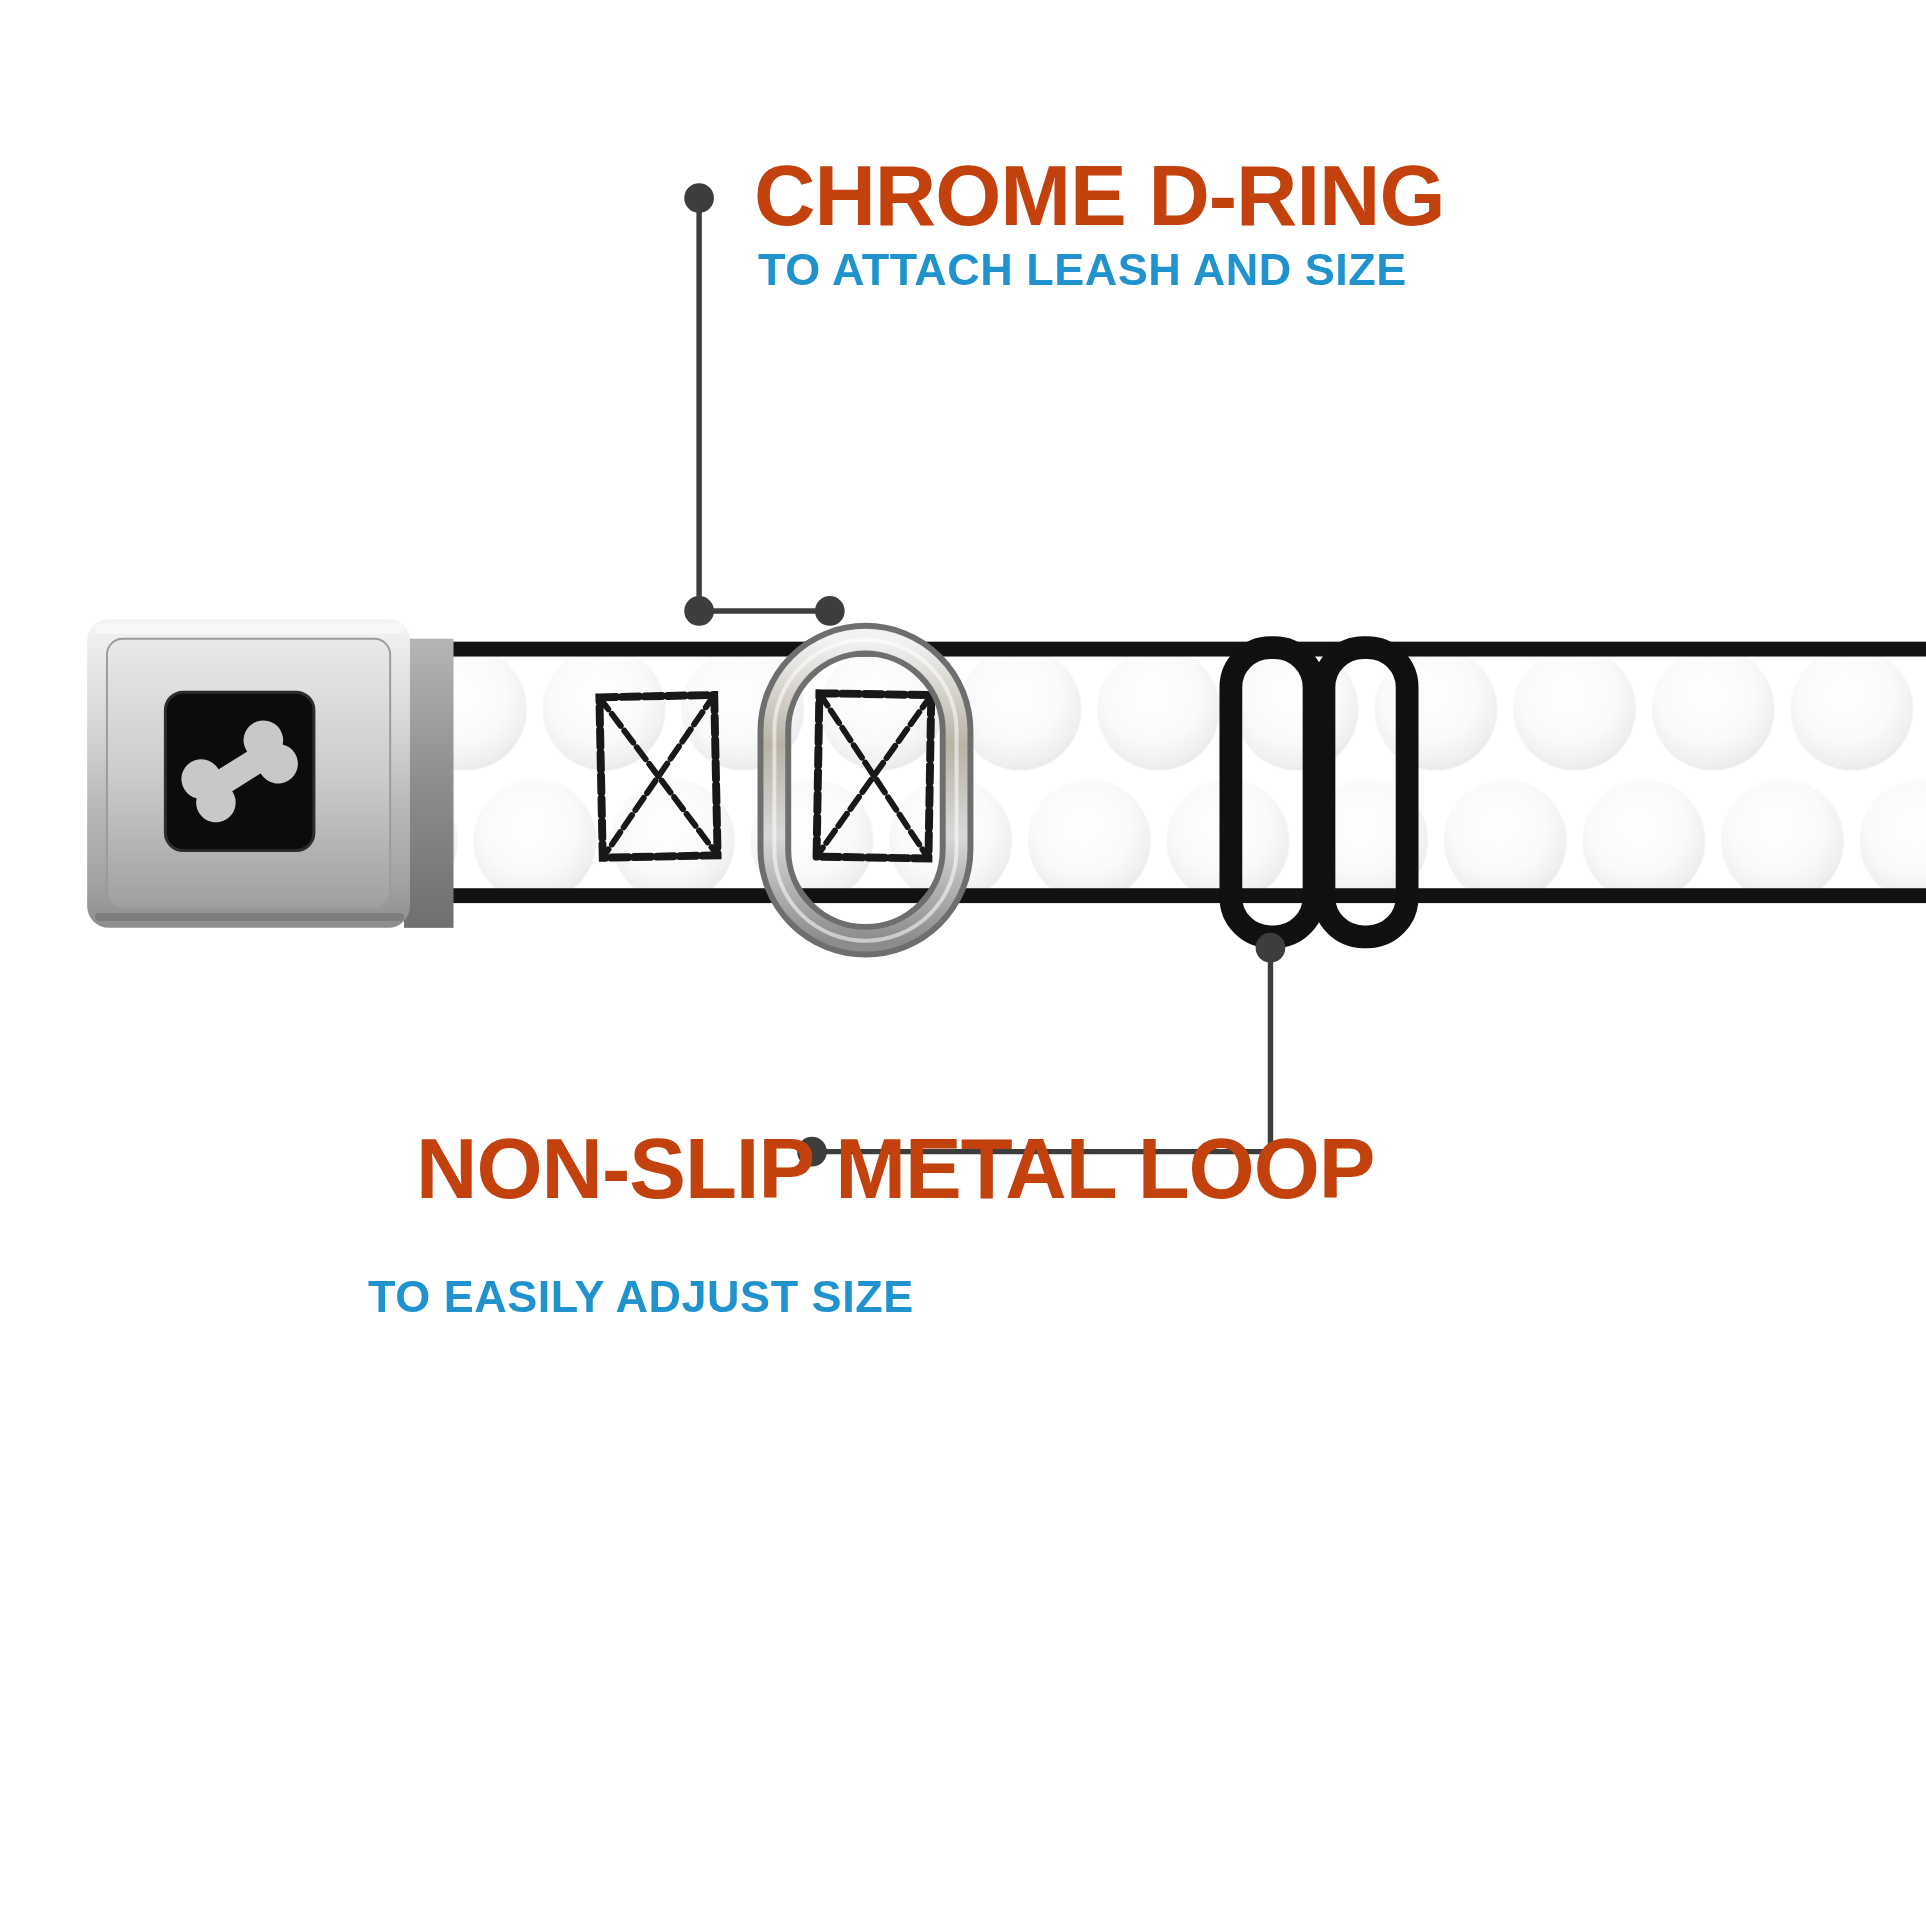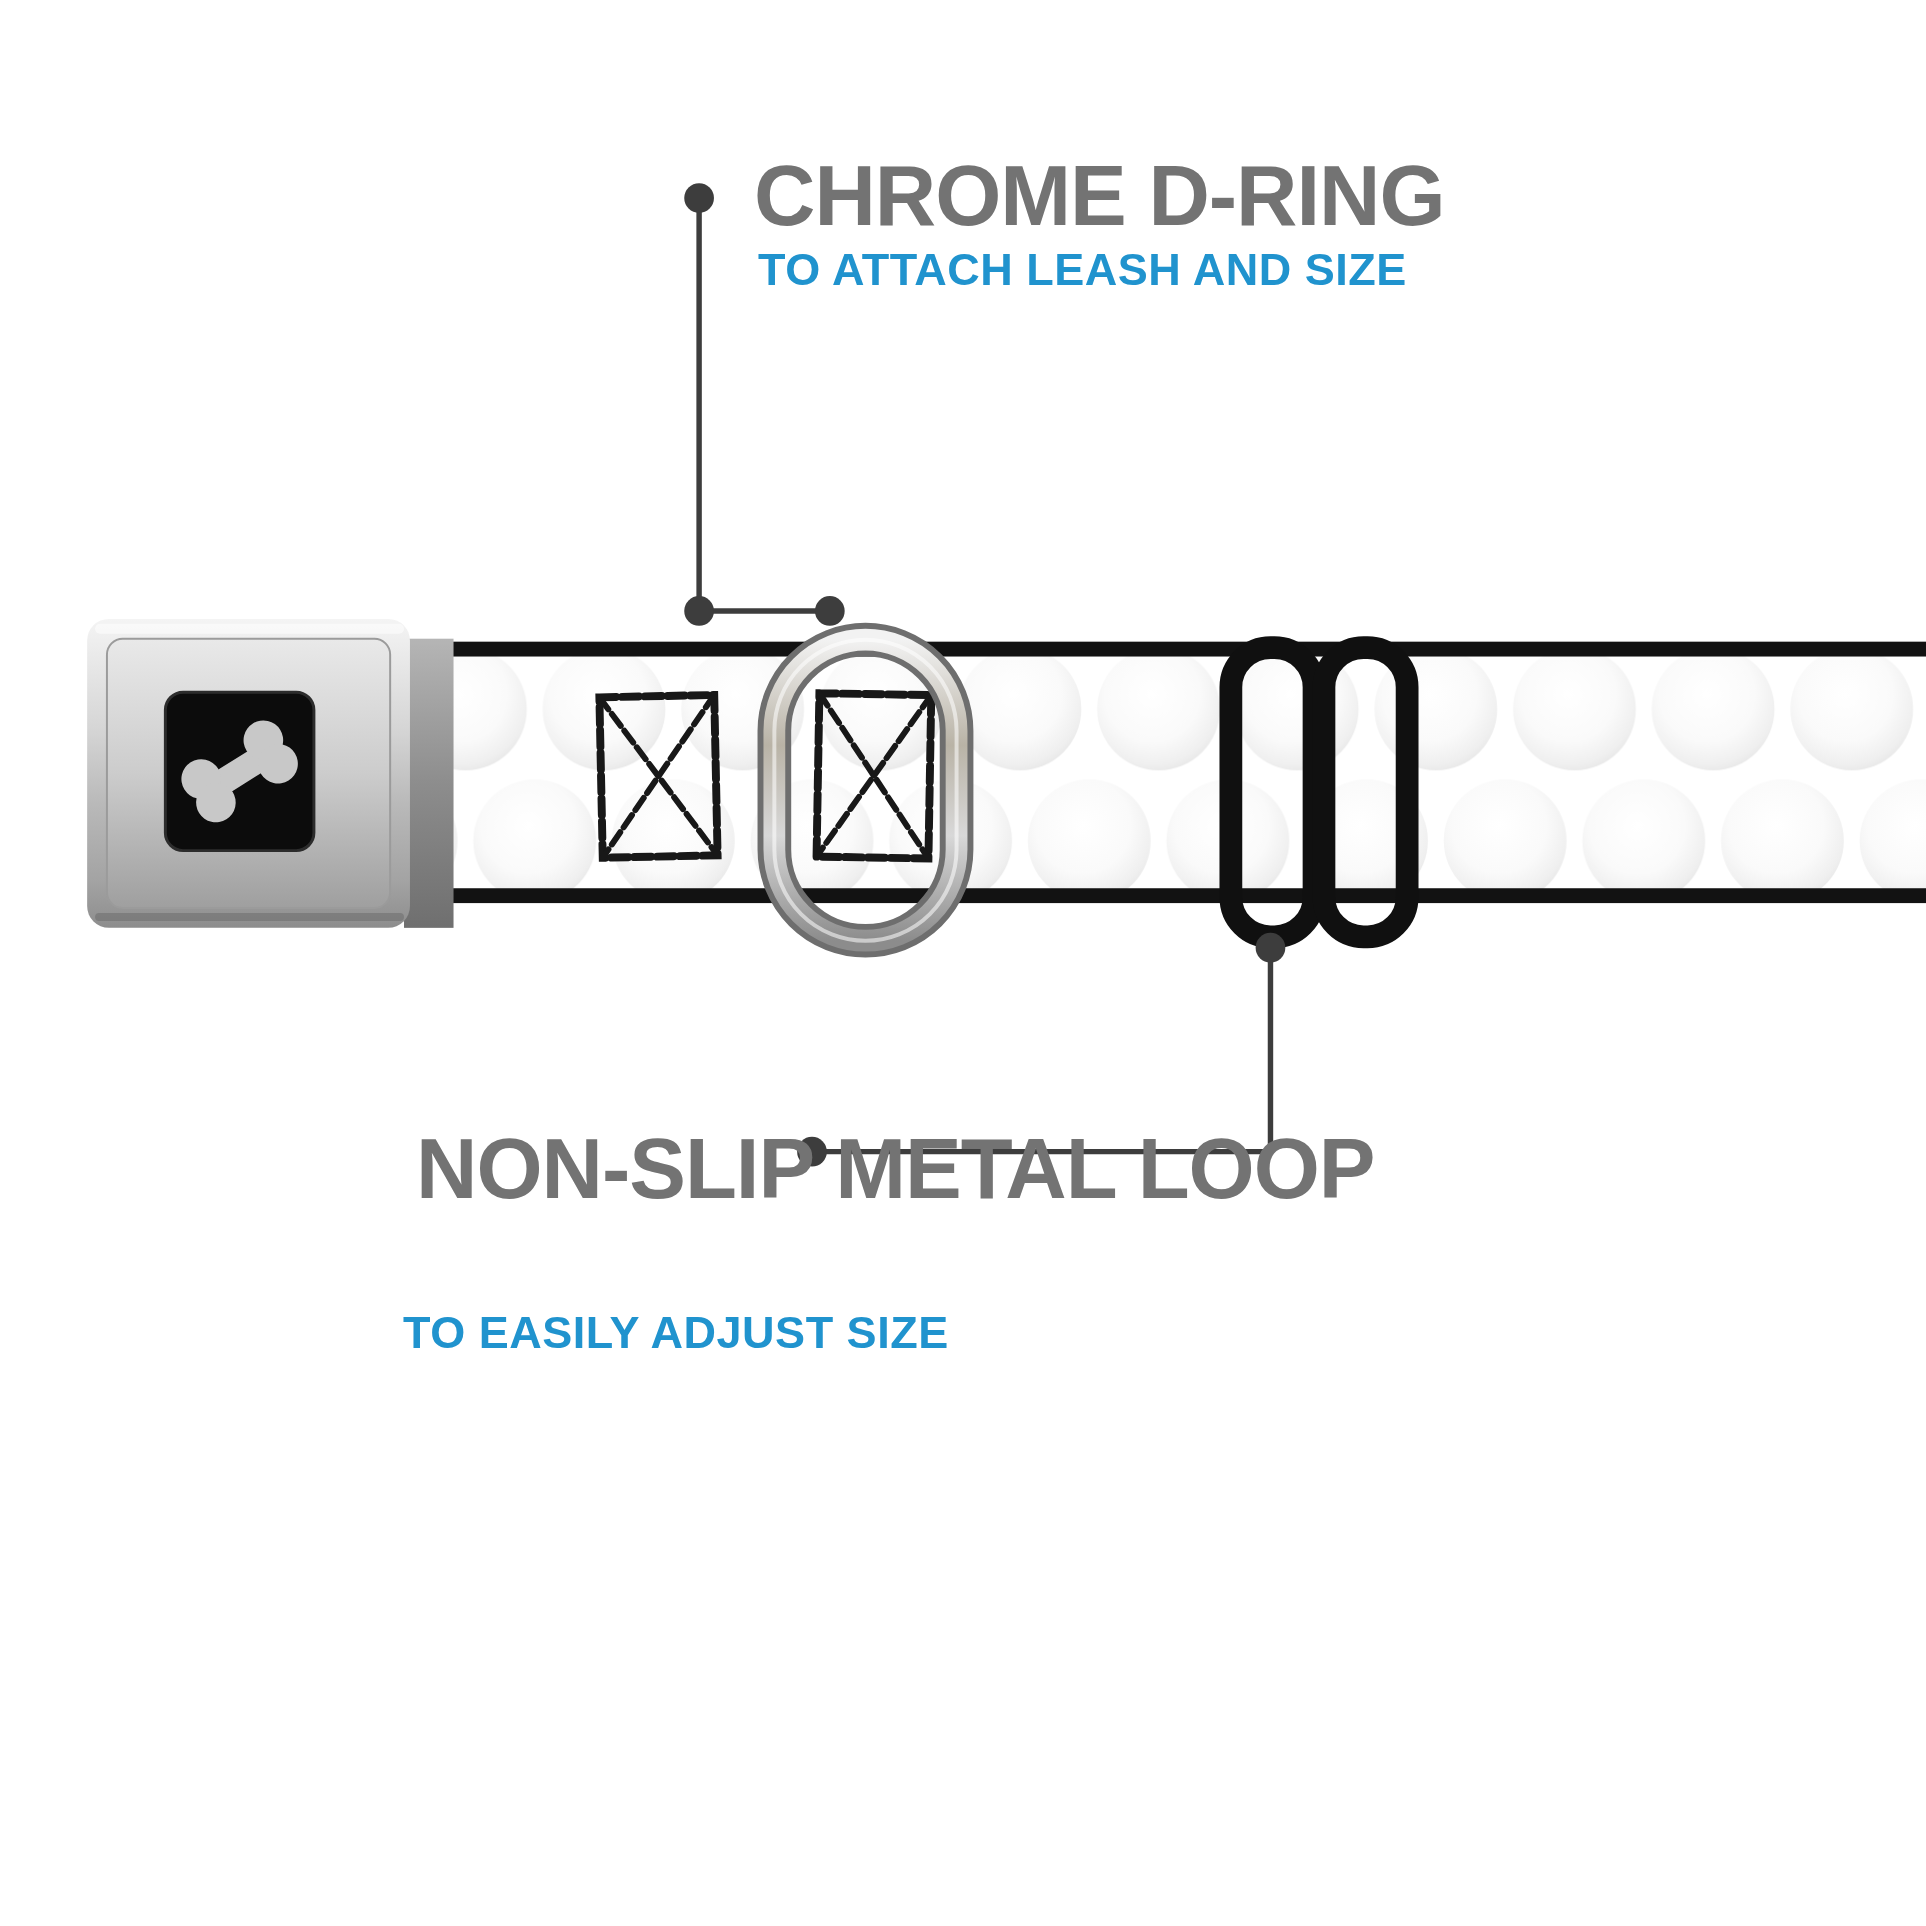--- a/index.html
+++ b/index.html
@@ -6,38 +6,38 @@
   #canvas{
     position:relative;
     width:1927px;height:1927px;
     background:#ffffff;
     overflow:hidden;
     font-family:"Liberation Sans", sans-serif;
   }
   #art{position:absolute;left:0;top:0;}
   .callout-title{
     position:absolute;
-    color:#737373;
+    color:#c2410c;
     font-weight:bold;
     font-size:85px;
     letter-spacing:-1px;
     white-space:nowrap;
   }
   .callout-subtitle{
     position:absolute;
     color:#2093ce;
     font-weight:bold;
     font-size:45px;
     letter-spacing:0.5px;
     white-space:nowrap;
   }
   #callout-top-title{left:754px;top:147px;}
   #callout-top-subtitle{left:758px;top:244px;}
   #callout-bottom-title{left:384px;top:1120px;margin-left:32px;}
-  #callout-bottom-subtitle{left:403px;top:1271px;margin-top:36px;}
+  #callout-bottom-subtitle{left:368px;top:1271px;}
 </style>
 </head>
 <body>
 
 <div id="canvas">
 
   <svg id="art" width="1927" height="1927" viewBox="0 0 1946 1946">
     <defs>
       <linearGradient id="buckleGrad" x1="0" y1="0" x2="0" y2="1">
         <stop offset="0" stop-color="#f4f4f4"></stop>

